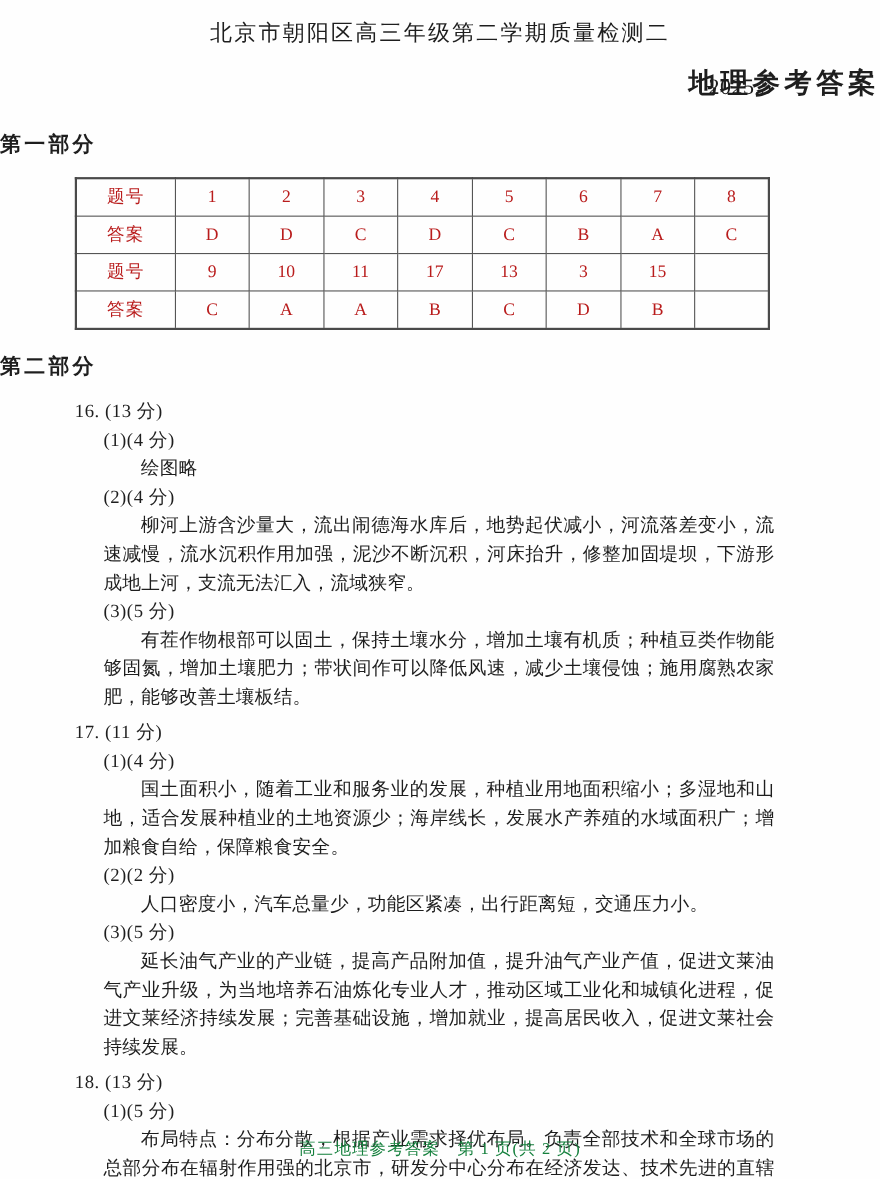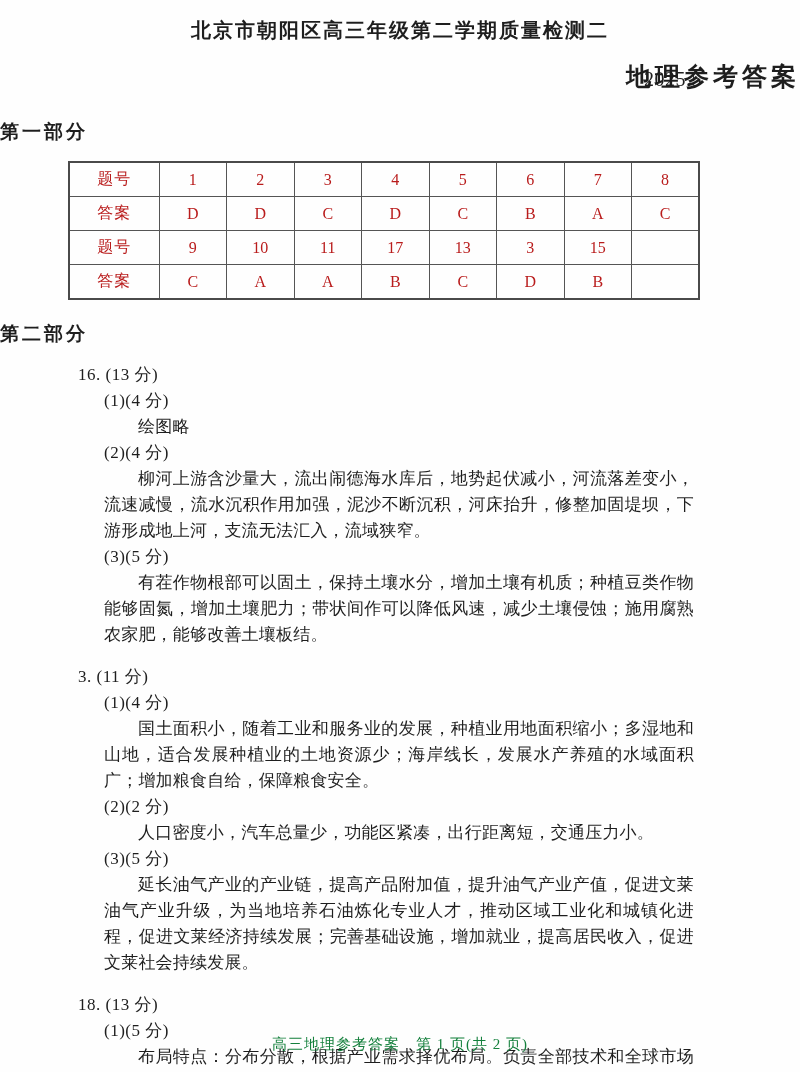--- a/index.html
+++ b/index.html
@@ -11,21 +11,21 @@
     background: #fefefe;
     color: #1e1e1e;
     font-family: "Liberation Serif", "DejaVu Serif", serif;
     overflow: hidden;
     box-sizing: border-box;
     padding-top: 16px;
   }
   .exam-title {
     text-align: center;
     font-size: 20px;
-    font-weight: bold;
+    font-weight: normal;
     letter-spacing: 2px;
     line-height: 28px;
   }
   .title-row {
     position: relative;
     margin-top: 14px;
     height: 36px;
   }
   .doc-title {
     margin: 0;
@@ -68,21 +68,21 @@
     vertical-align: middle;
     font-size: 16px;
     color: #b91c1c;
   }
   table.answer-table td.row-header { font-size: 16px; letter-spacing: 1px; }
   .questions {
     margin: 15px 90px 0 62px;
     font-size: 17px;
     line-height: 26px;
   }
-  .question { margin: 16px; }
+  .question { margin: 6px; }
   .q-heading { letter-spacing: 0.5px; }
   .q-parts { margin-left: 26px; }
   .part-label { letter-spacing: 0.5px; }
   .answer-text {
     text-align: justify;
     text-indent: 2em;
     letter-spacing: 0.2px;
   }
   .page-footer {
     position: absolute;
@@ -179,21 +179,21 @@
         <div class="part-label">(1)(4 分)</div>
         <div class="answer-text">绘图略</div>
         <div class="part-label">(2)(4 分)</div>
         <div class="answer-text">柳河上游含沙量大，流出闹德海水库后，地势起伏减小，河流落差变小，流速减慢，流水沉积作用加强，泥沙不断沉积，河床抬升，修整加固堤坝，下游形成地上河，支流无法汇入，流域狭窄。</div>
         <div class="part-label">(3)(5 分)</div>
         <div class="answer-text">有茬作物根部可以固土，保持土壤水分，增加土壤有机质；种植豆类作物能够固氮，增加土壤肥力；带状间作可以降低风速，减少土壤侵蚀；施用腐熟农家肥，能够改善土壤板结。</div>
       </div>
     </div>
 
     <div class="question">
-      <div class="q-heading">3. (11 分)</div>
+      <div class="q-heading">17. (11 分)</div>
       <div class="q-parts">
         <div class="part-label">(1)(4 分)</div>
         <div class="answer-text">国土面积小，随着工业和服务业的发展，种植业用地面积缩小；多湿地和山地，适合发展种植业的土地资源少；海岸线长，发展水产养殖的水域面积广；增加粮食自给，保障粮食安全。</div>
         <div class="part-label">(2)(2 分)</div>
         <div class="answer-text">人口密度小，汽车总量少，功能区紧凑，出行距离短，交通压力小。</div>
         <div class="part-label">(3)(5 分)</div>
         <div class="answer-text">延长油气产业的产业链，提高产品附加值，提升油气产业产值，促进文莱油气产业升级，为当地培养石油炼化专业人才，推动区域工业化和城镇化进程，促进文莱经济持续发展；完善基础设施，增加就业，提高居民收入，促进文莱社会持续发展。</div>
       </div>
     </div>
 

